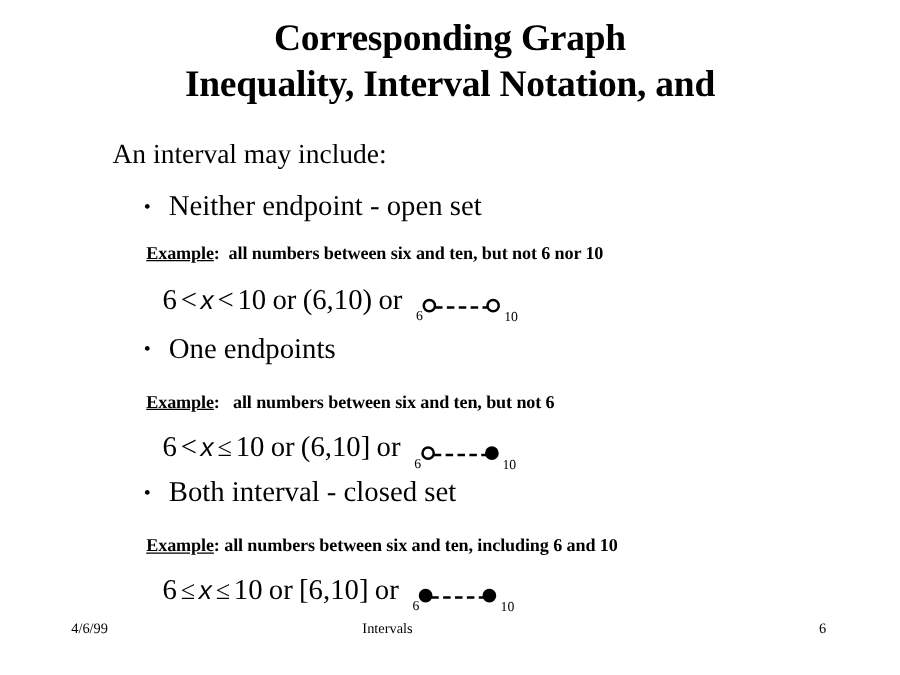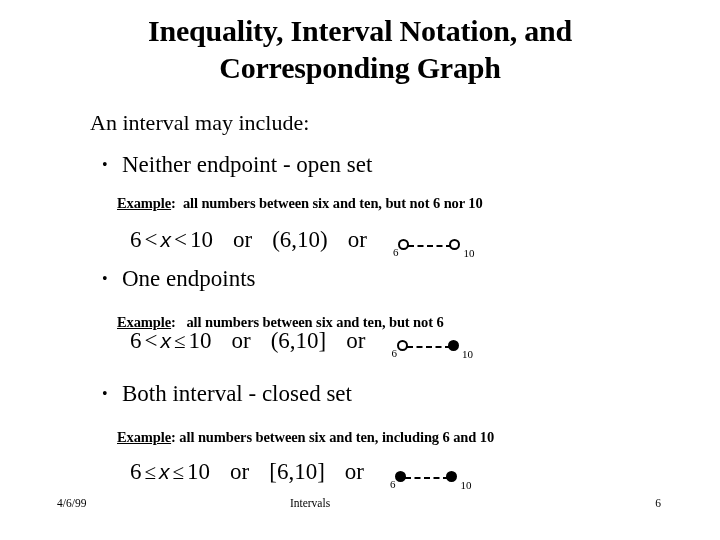--- a/index.html
+++ b/index.html
@@ -46,21 +46,21 @@
     top: 0px;
     left: 90px;
     font-size: 22px;
     line-height: 26px;
     white-space: nowrap;
   }
   .lead-line b { font-weight: normal; }
 
   .bullet-row {
     position: absolute;
-    left: 102px;
+    left: 115px;
     font-size: 23px;
     line-height: 27px;
     white-space: nowrap;
   }
   .bullet-dot {
     display: inline-block;
     width: 20px;
     font-size: 16px;
     vertical-align: 2px;
   }
@@ -93,21 +93,21 @@
     font-size: 21px;
   }
   .math-row .op {
     padding: 0 3px;
   }
   .math-row .op-le {
     font-size: 21px;
     padding: 0 3px;
   }
   .math-row .word-or {
-    padding: 0 20px;
+    padding: 0 5px;
   }
   .math-row .interval-txt {
     letter-spacing: 0px;
   }
 
   
   .numline {
     display: inline-block;
     position: relative;
     vertical-align: middle;
@@ -179,22 +179,22 @@
     left: 648px;
     top: 0;
     width: 20px;
     text-align: center;
   }
 </style>
 </head>
 <body>
 
 <div class="slide-title">
+  <span class="title-line">Corresponding Graph</span>
   <span class="title-line">Inequality, Interval Notation, and</span>
-  <span class="title-line">Corresponding Graph</span>
 </div>
 
 <div class="body-area">
 
   <div class="lead-line">
     <span>An </span><b>interval</b><span> may include:</span>
   </div>
 
   <div class="bullet-row" style="top:41px;">
     <span class="bullet-dot">•</span><span>Neither endpoint - open set</span>
@@ -209,21 +209,21 @@
   </div>
 
   <div class="bullet-row" style="top:155px;">
     <span class="bullet-dot">•</span><span>One endpoints</span>
   </div>
 
   <div class="example-row" style="top:203px;">
     <span class="ex-word">Example</span><span>:</span><span class="ex-gap-wide">   all numbers between six and ten, but not 6</span>
   </div>
 
-  <div class="math-row" style="top:217px;">
+  <div class="math-row" style="top:234px;">
     <span>6</span><span class="op">&lt;</span><span class="mvar">x</span><span class="op-le">≤</span><span>10</span><span class="word-or">or</span><span class="interval-txt">(6,10]</span><span class="word-or">or</span><span class="numline"><span class="endlabel">6</span><span class="nl-graphic"><span class="nl-dash"></span><span class="nl-pt left"></span><span class="nl-pt right filled"></span></span><span class="endlabel right">10</span></span>
   </div>
 
   <div class="bullet-row" style="top:270px;">
     <span class="bullet-dot">•</span><span>Both interval - closed set</span>
   </div>
 
   <div class="example-row" style="top:318px;">
     <span class="ex-word">Example</span><span>:</span><span class="ex-gap-wide"> all numbers between six and ten, including 6 and 10</span>
   </div>

